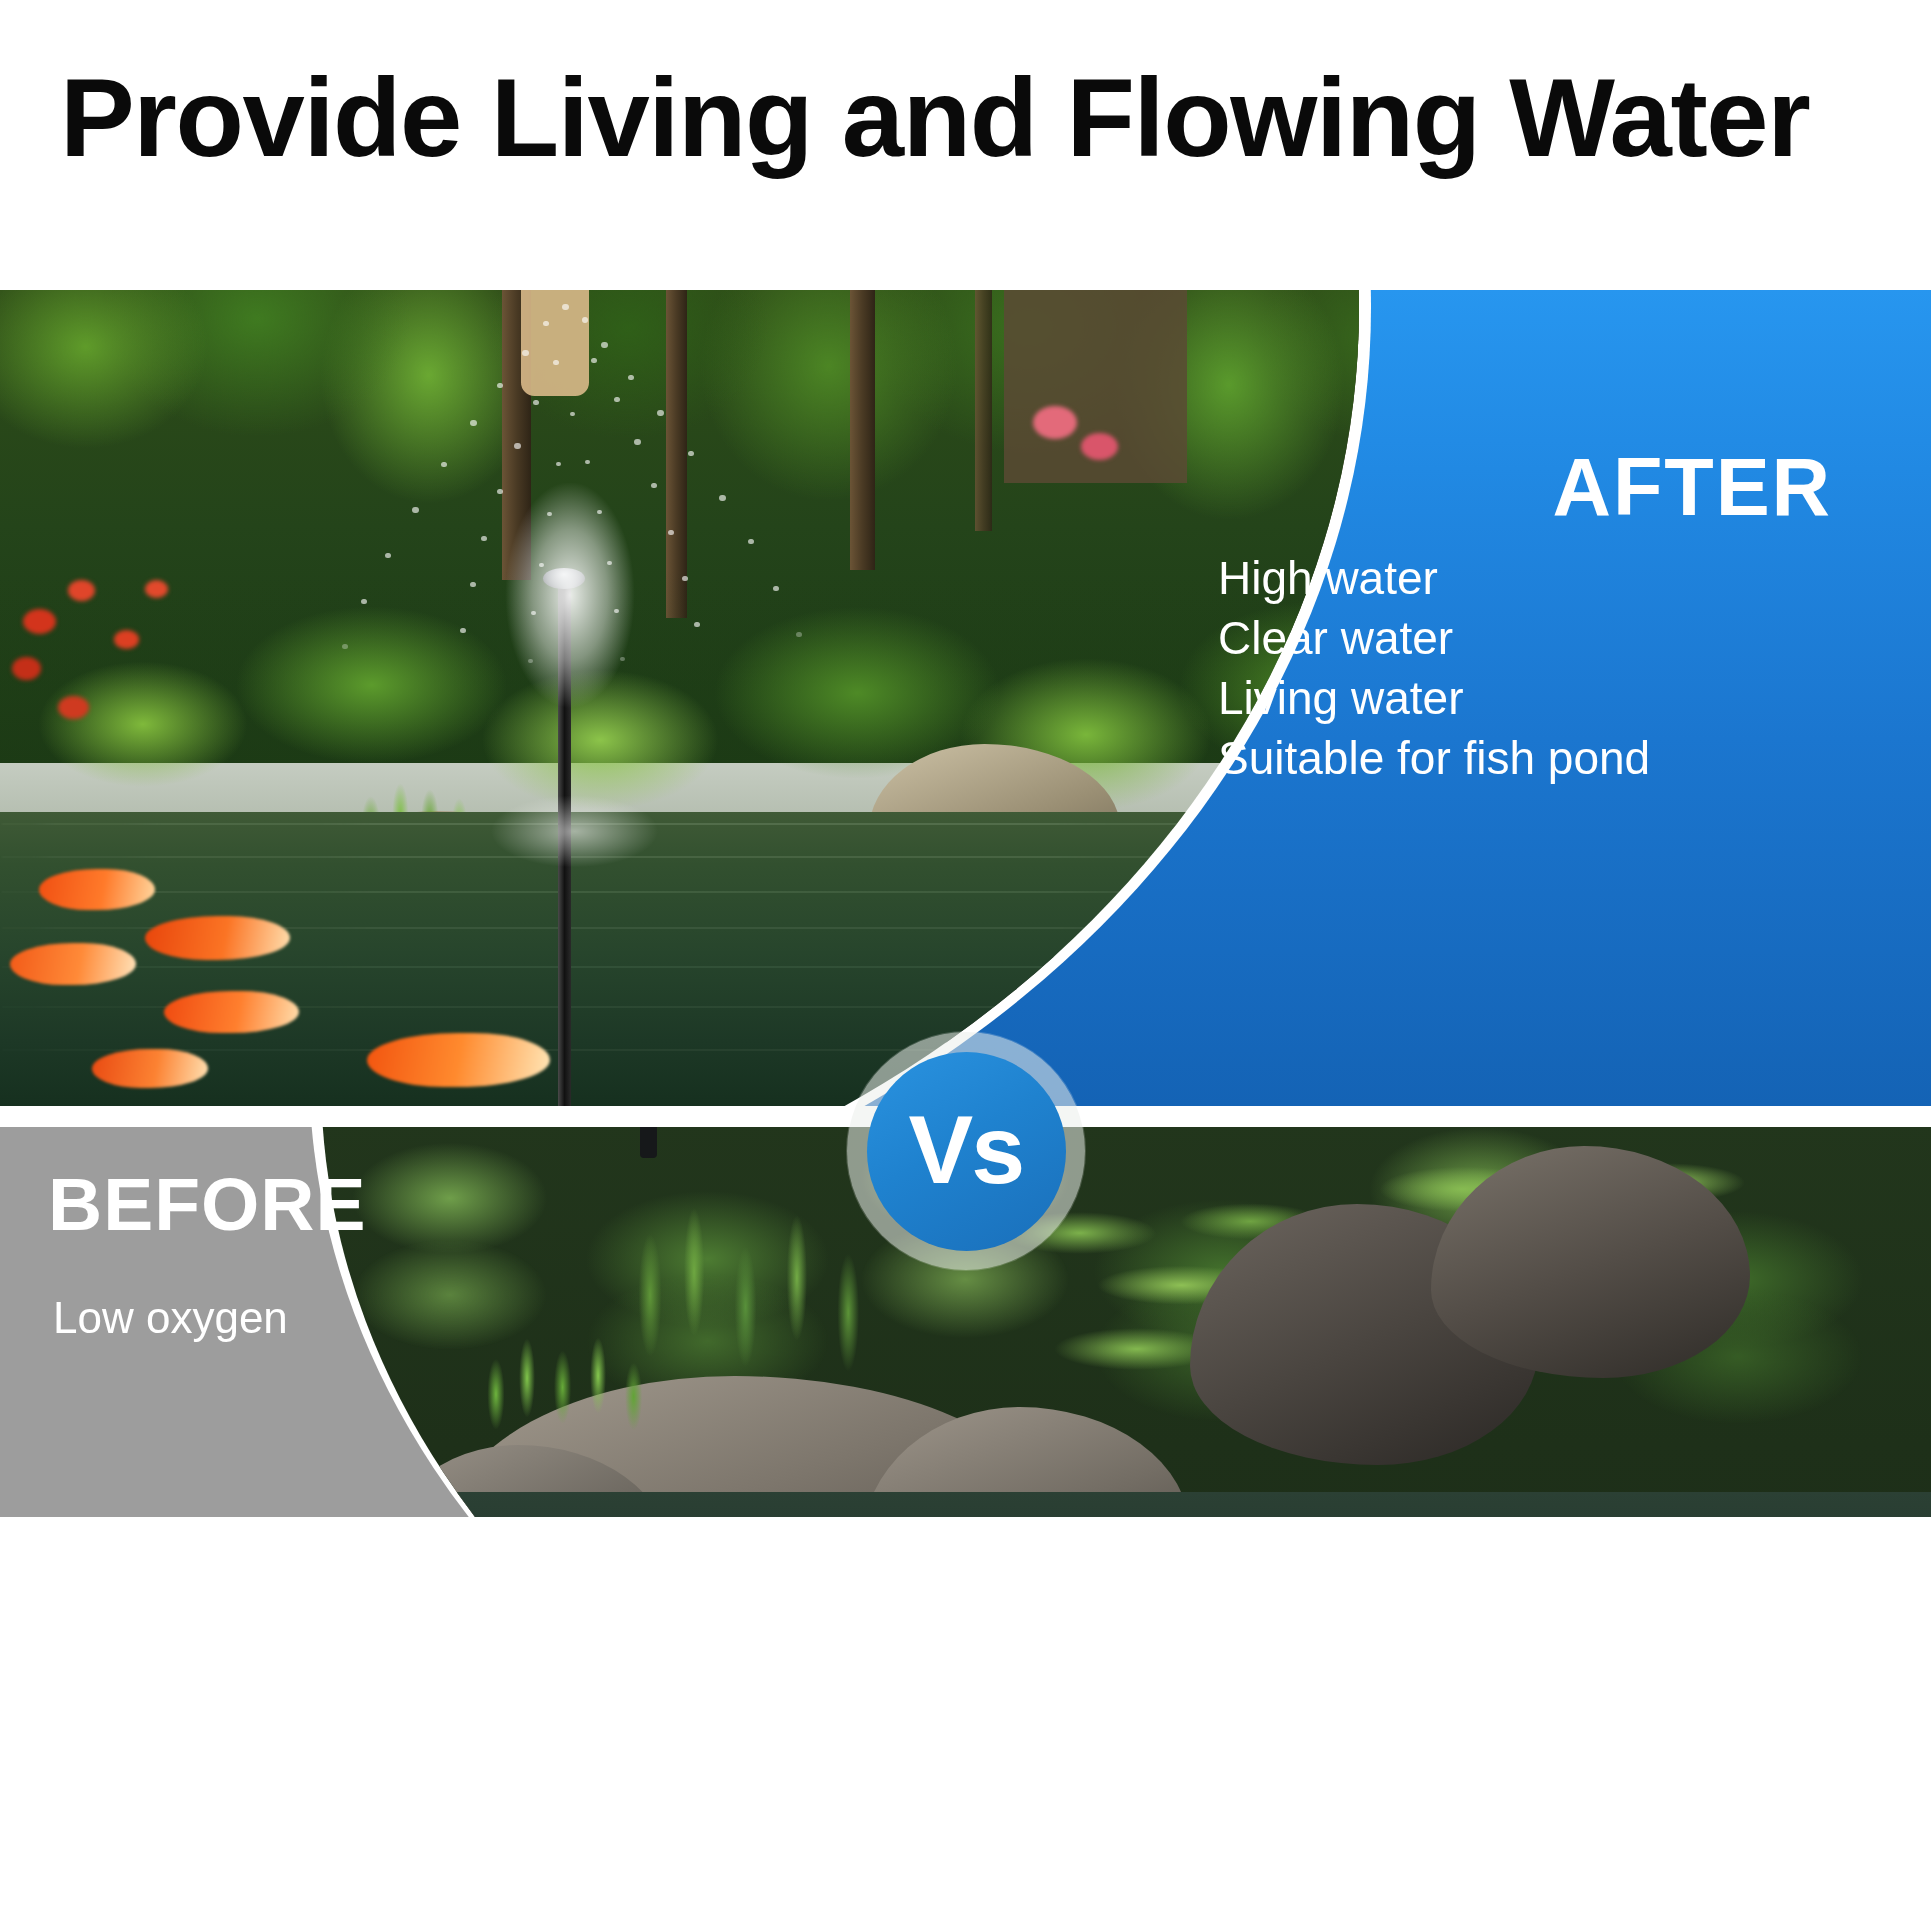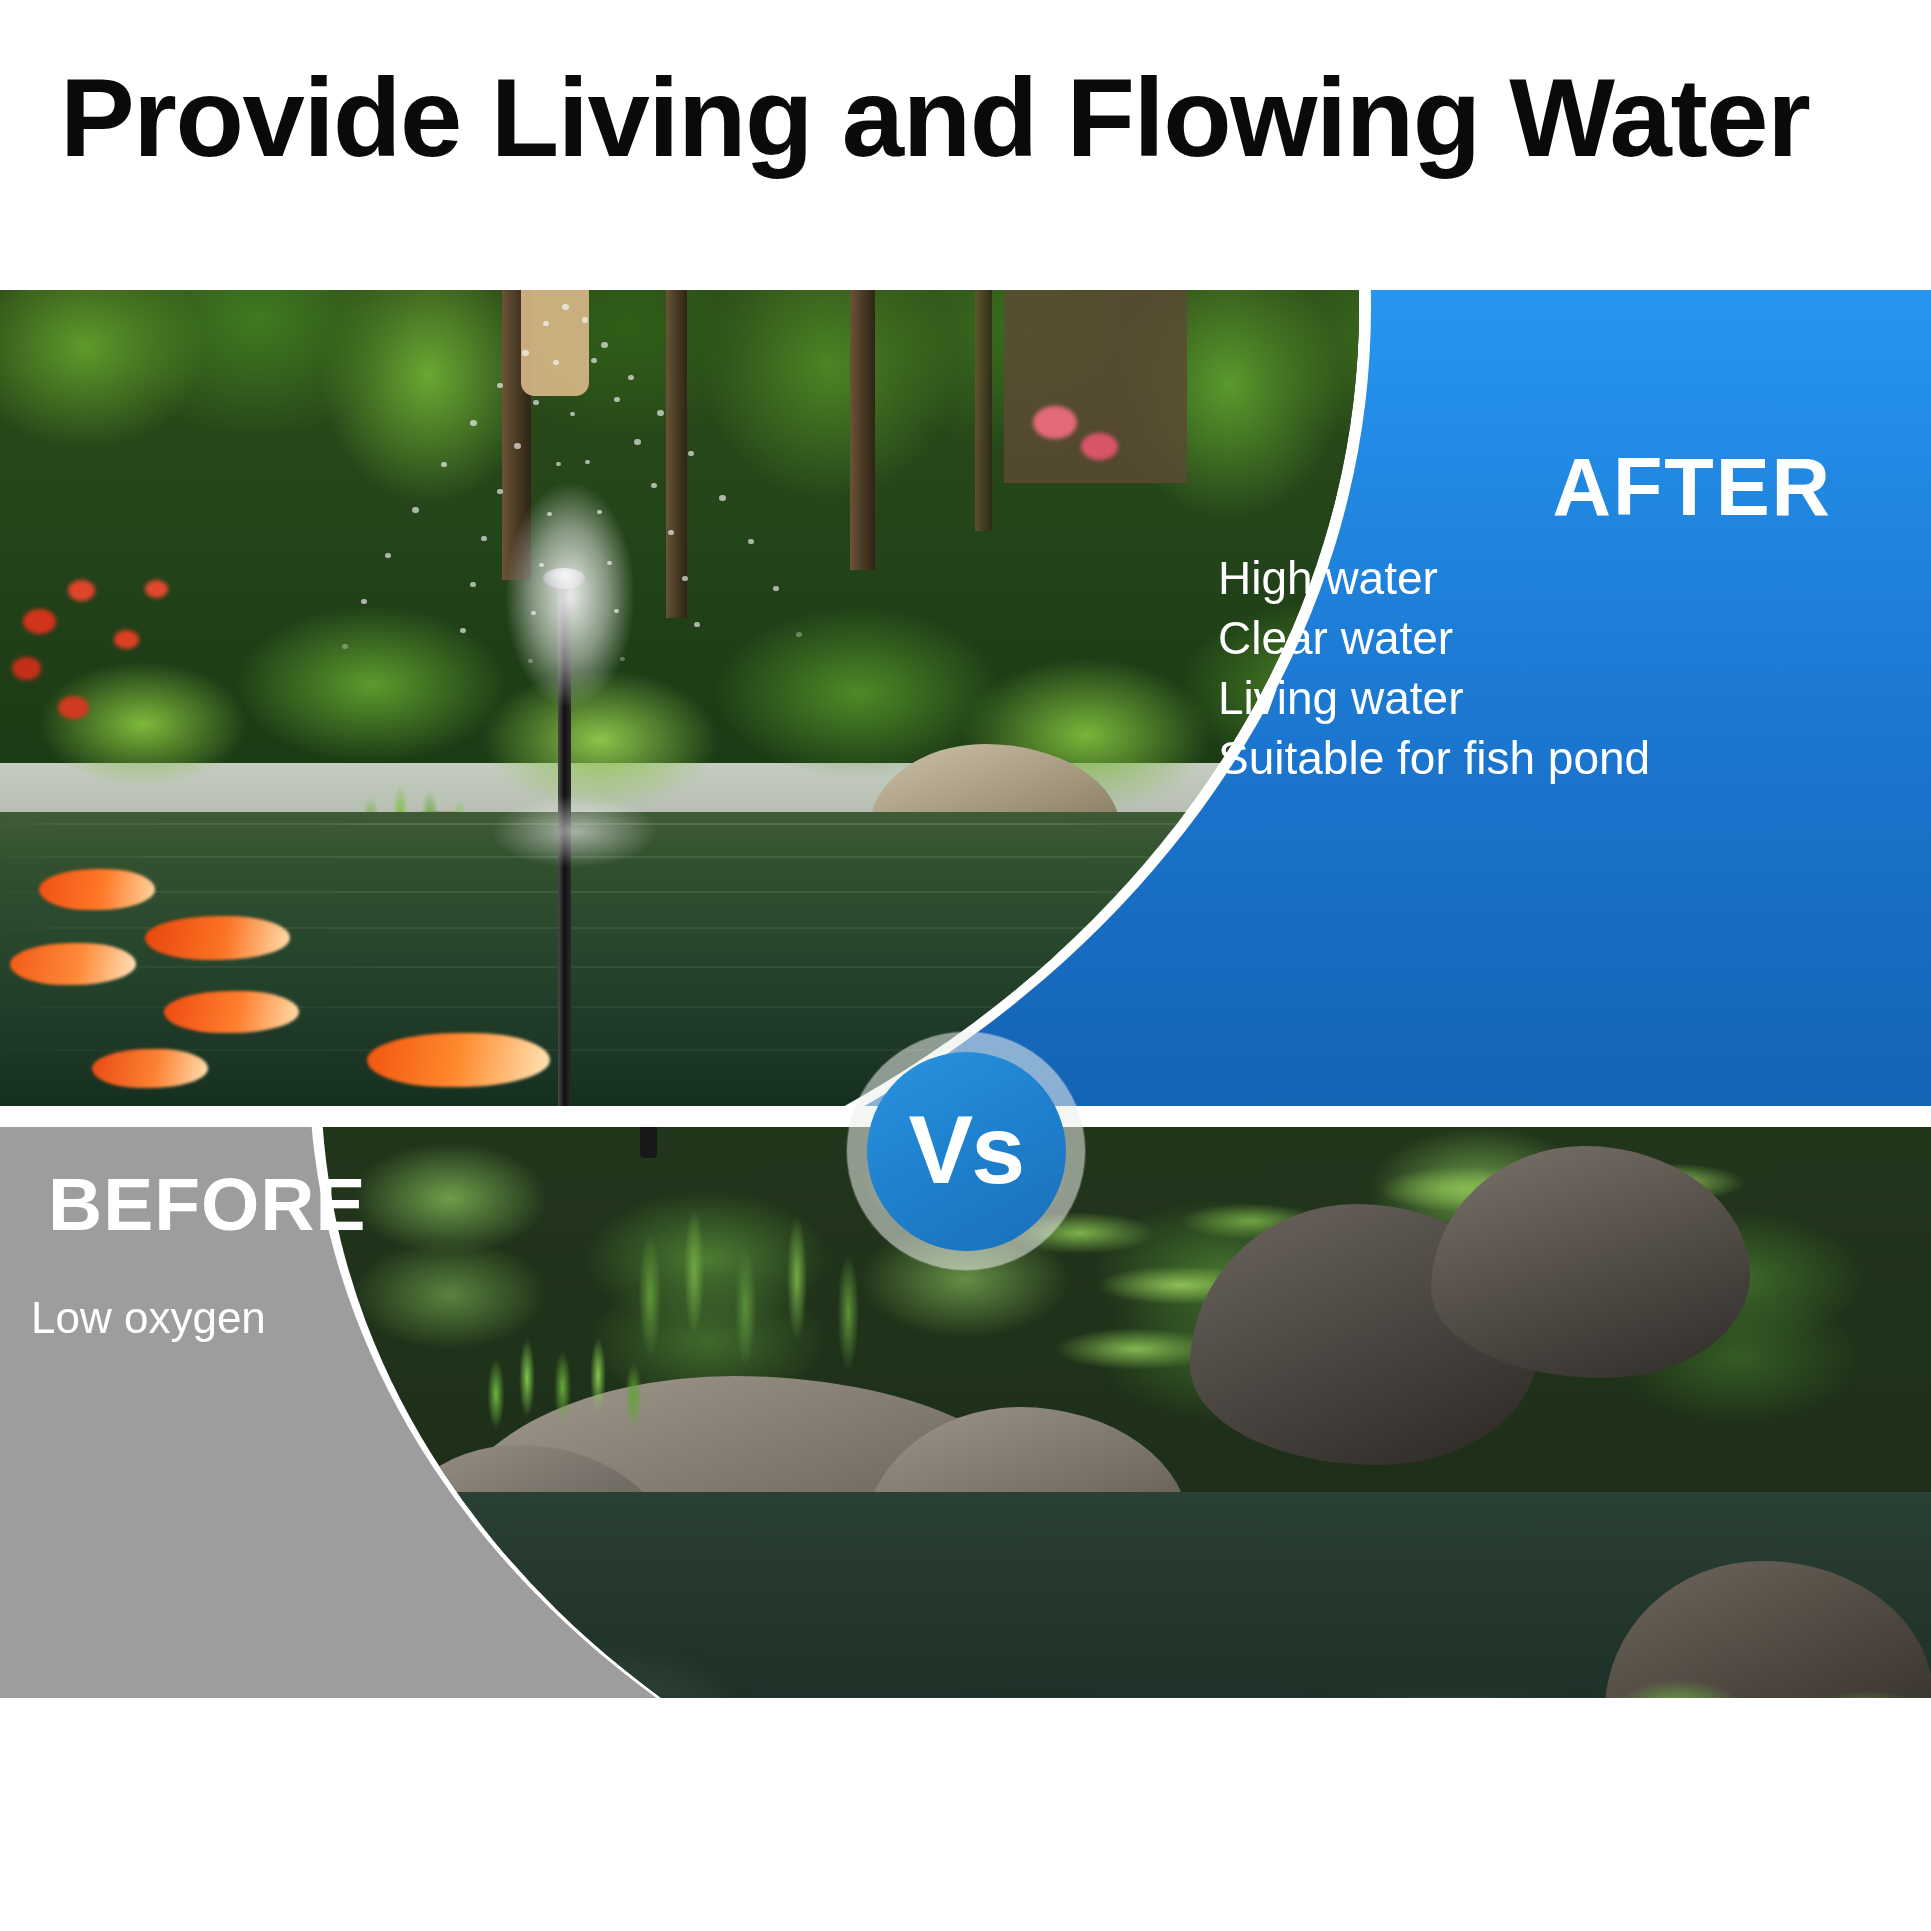--- a/index.html
+++ b/index.html
@@ -1,19 +1,19 @@
 <!DOCTYPE html>
 <html><head>
 <meta charset="utf-8">
 <title>Provide Living and Flowing Water</title>
 <style>
   html,body{margin:0;padding:0;background:#fff;}
   body{width:1931px;height:1931px;overflow:hidden;font-family:"Liberation Sans",sans-serif;}
 
-  #stage{position:relative;width:1931px;height:1698px;background:#ffffff;overflow:hidden;}
+  #stage{position:relative;width:1931px;height:1517px;background:#ffffff;overflow:hidden;}
 
   
   #title-bar{position:absolute;left:0;top:0;width:1931px;height:290px;background:#fff;}
   #page-title{
     position:absolute;left:60px;top:60px;width:1815px;
     font-family:"Liberation Sans",sans-serif;
     font-size:112px;line-height:116px;font-weight:700;color:#0a0a0a;
     letter-spacing:-1.4px;white-space:nowrap;
   }
 
@@ -119,21 +119,21 @@
     background:linear-gradient(180deg,#2b4034 0%,#24382d 22%,#1d2f27 55%,#182822 100%);}
   .sc2-murk{position:absolute;border-radius:50%;filter:blur(13.5px);}
 
   
   #before-text{position:absolute;left:31px;top:39px;width:541px;}
   #before-heading{
     font-size:75px;font-weight:700;color:#ffffff;letter-spacing:1px;
     line-height:81px;margin:0 0 44px 17px;
   }
   .before-item{
-    font-size:44px;line-height:58px;color:#ffffff;font-weight:400;white-space:nowrap;
+    font-size:44px;line-height:58px;color:#ffffff;font-weight:400;white-space:nowrap;margin-left:22px;
   }
 
   
   #vs-badge{
     position:absolute;left:847px;top:1032px;width:238px;height:238px;border-radius:50%;
     background:rgba(235,238,235,.55);
     display:flex;align-items:center;justify-content:center;
     box-shadow:0 0 0 1px rgba(255,255,255,.18);
   }
   #vs-inner{

